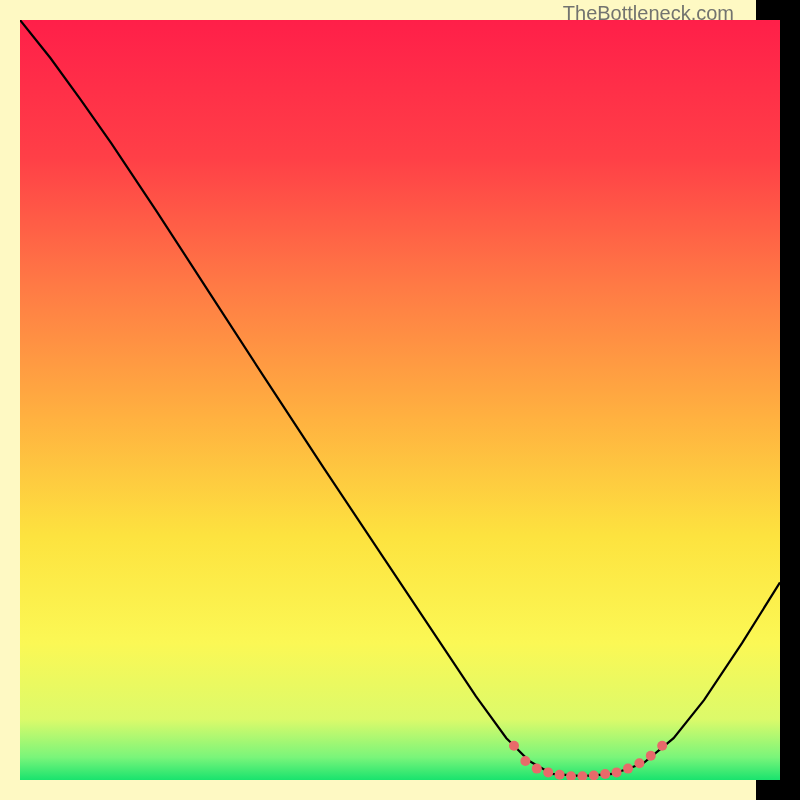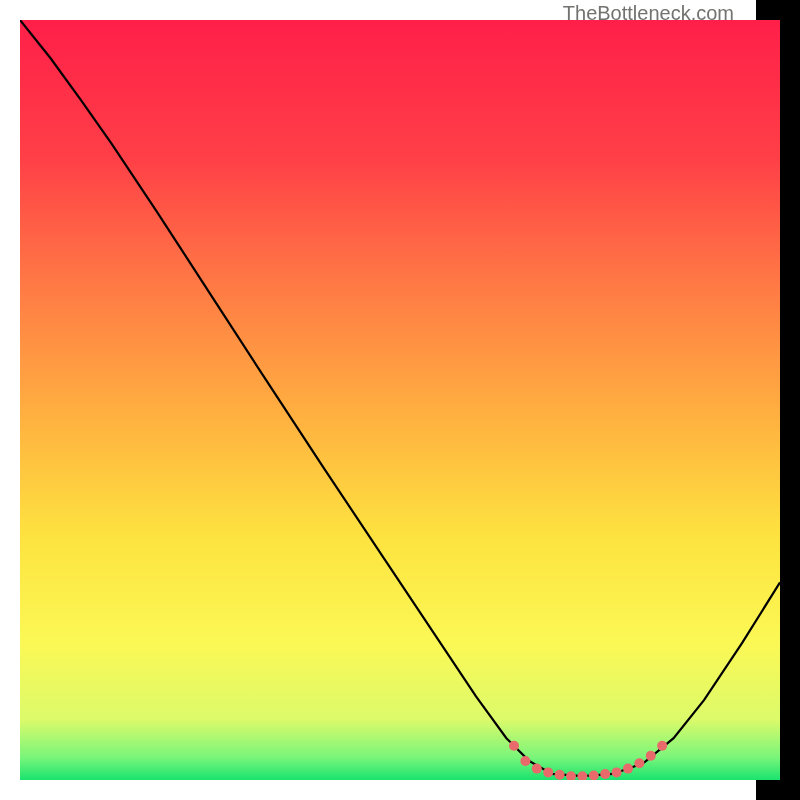--- a/index.html
+++ b/index.html
@@ -7,21 +7,21 @@
     padding: 0;
     width: 800px;
     height: 800px;
     background: #000000;
     overflow: hidden;
   }
   .chart-container {
     position: relative;
     width: 756px;
     height: 800px;
-    background: #ffffff;
+    background: #fef9c3;
   }
   .plot-area {
     position: absolute;
     left: 20px;
     top: 20px;
     width: 760px;
     height: 760px;
   }
   .watermark {
     position: absolute;

